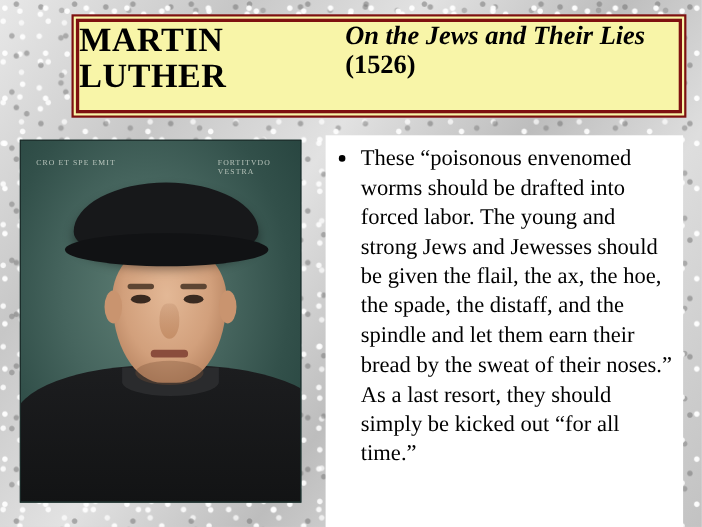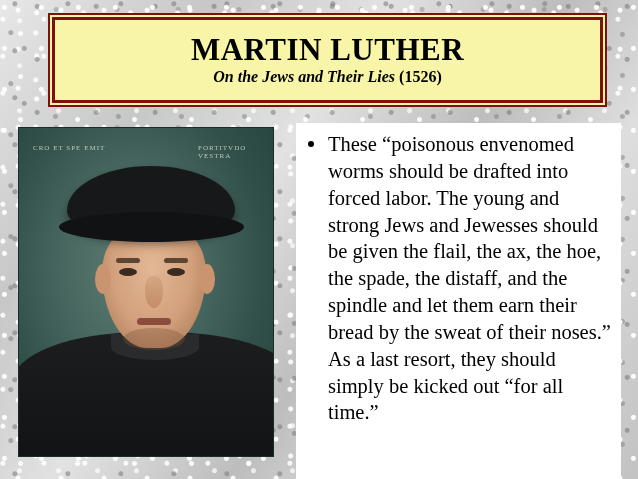--- a/index.html
+++ b/index.html
@@ -35,45 +35,44 @@
       linear-gradient(125deg, #e8e8e8 0%, #c7c7c7 22%, #e2e2e2 40%, #bdbdbd 58%, #dedede 74%, #c2c2c2 100%);
     background-size:
       37px 41px, 53px 47px, 43px 39px, 59px 53px, 47px 43px, 61px 59px,
       41px 37px, 49px 51px, 57px 43px, 45px 55px, 51px 47px, 63px 41px,
       39px 45px, 100% 100%;
   }
 
   
   #title-banner {
     position: absolute;
-    left: 52px;
+    left: 69px;
     top: 17px;
     width: 551px;
     height: 86px;
     background: #f8f5a8;
     border: 3px solid #7e1010;
     box-shadow: 0 0 0 2px #f8f5a8, 0 0 0 4px #7e1010;
     box-sizing: border-box;
     display: flex;
-    flex-direction: column;
-    align-items: center;
+    flex-direction: row;
     justify-content: center;
   }
   #title-main {
     font-family: "Liberation Serif", serif;
     font-weight: bold;
     font-size: 31px;
     color: #000;
     letter-spacing: 0.5px;
     line-height: 1.05;
     margin-bottom: 2px;
   }
   #title-sub {
     font-family: "Liberation Serif", serif;
-    font-size: 16px;
+    font-size: 24px;
     color: #000;
     line-height: 1.1;
   }
   #title-sub .ital {
     font-style: italic;
     font-weight: bold;
   }
   #title-sub .year {
     font-weight: bold;
     font-style: normal;

